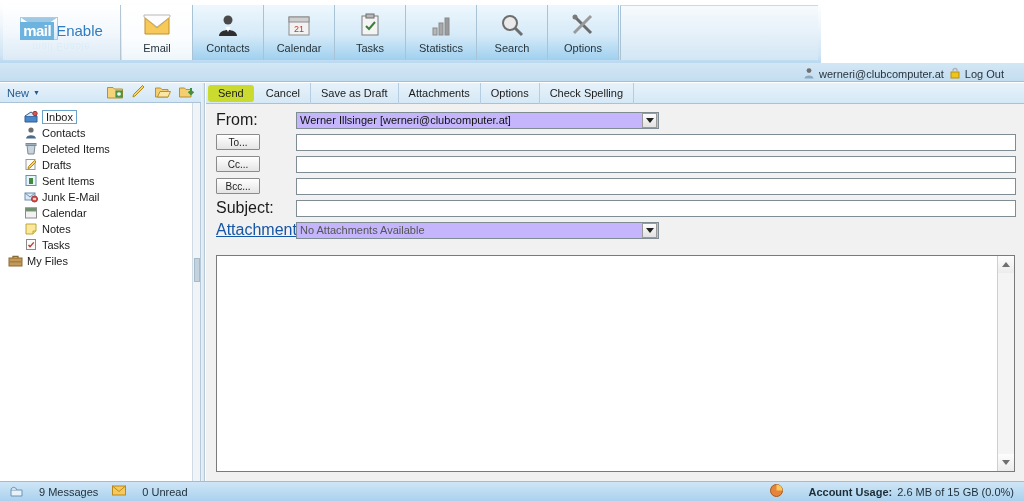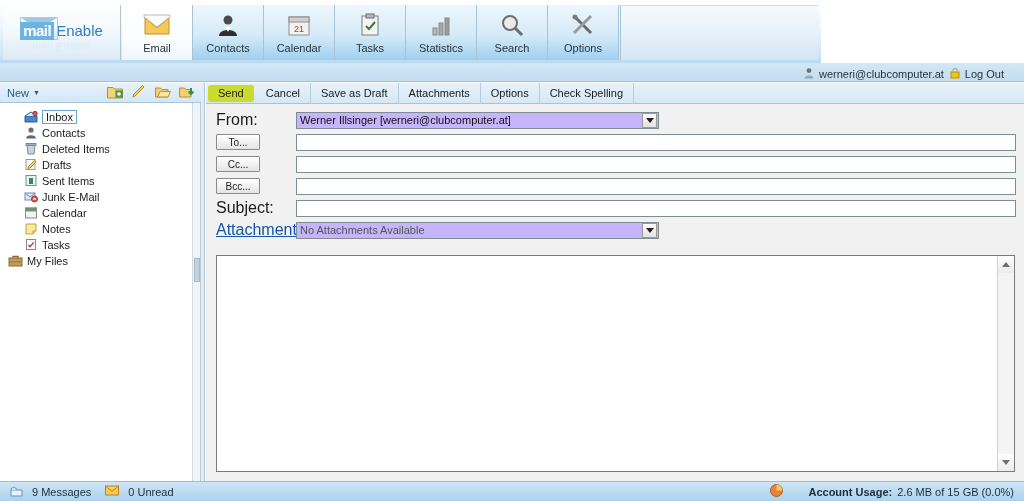--- a/index.html
+++ b/index.html
@@ -216,21 +216,21 @@
   .sc-dn i { border-top: 5px solid #6f6f6f; }
 
   
   .statusbar {
     position: absolute; left: 0; bottom: 0; width: 1024px; height: 20px;
     background: linear-gradient(to bottom, #cfe5f6 0%, #a9d2ee 100%);
     border-top: 1px solid #9dbdd4;
     display: flex; align-items: center; font-size: 11px; color: #1d2d38;
   }
   .st-left { display: flex; align-items: center; gap: 14px; padding-left: 10px; flex: 1; }
-  .st-item { display: flex; align-items: center; gap: 9px; }
+  .st-item { display: flex; align-items: center; gap: 16px; }
   .st-right { display: flex; align-items: center; gap: 5px; padding-right: 10px; }
   .st-right b { font-weight: bold; margin-left: 20px; }
 </style>
 </head>
 <body>
 
 <div class="header">
 
   <div class="logo-wrap">
     <div class="logo-row">

